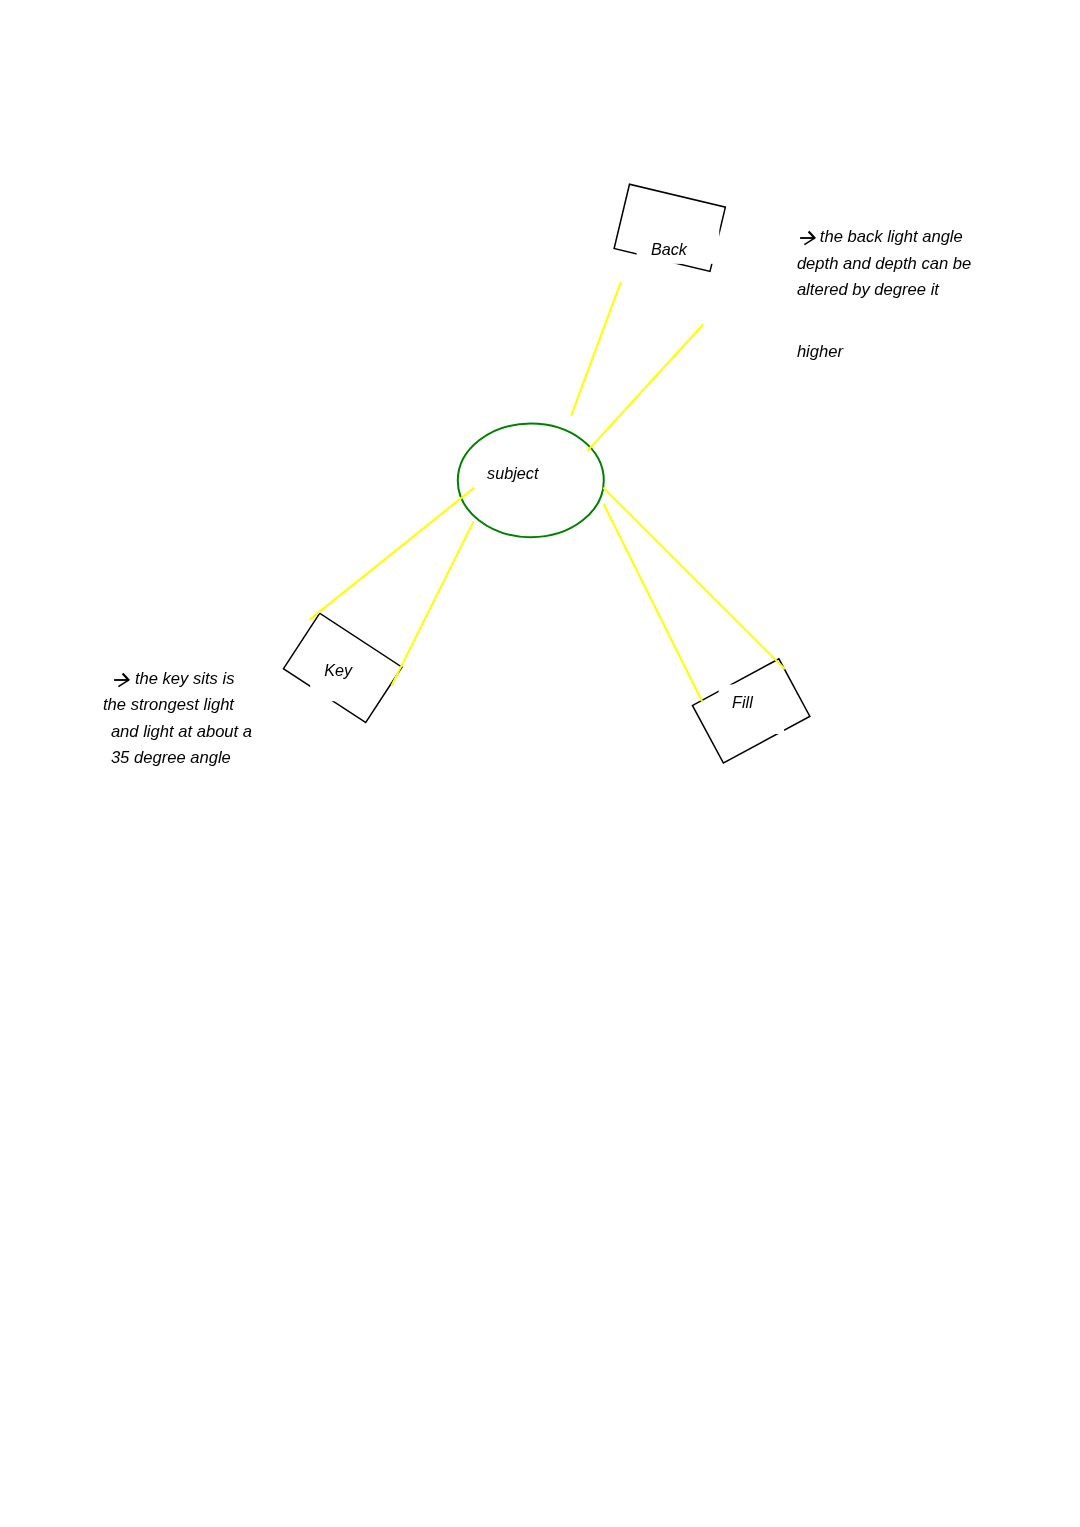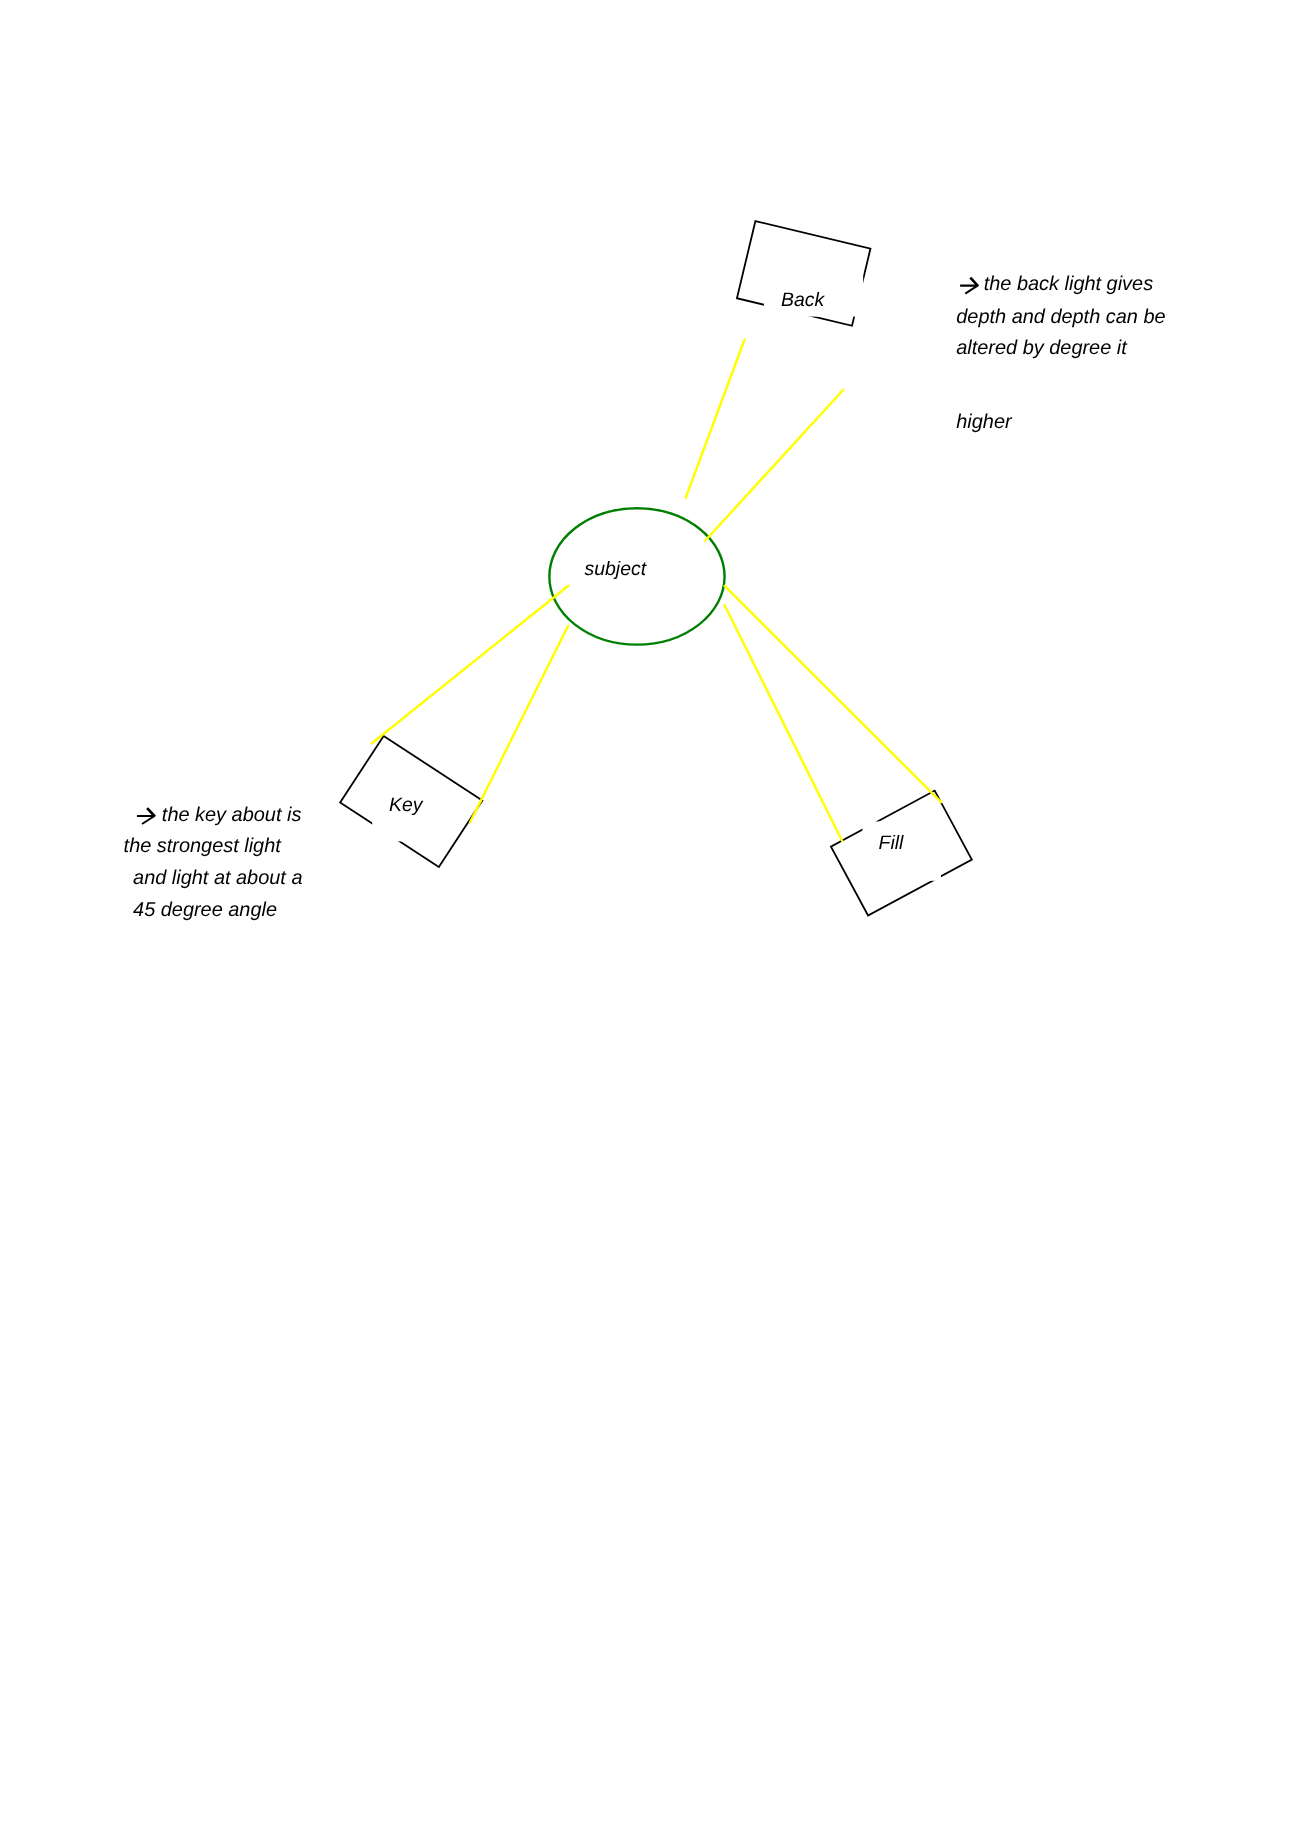--- a/index.html
+++ b/index.html
@@ -53,32 +53,32 @@
   </svg>
 
   <div class="note" id="note-back">
     <svg class="arw" viewBox="0 0 20 16" width="20" height="16" style="left: 799.95px; top: 230.1px;">
       <g fill="none" stroke="#000000" stroke-linecap="butt" stroke-linejoin="miter">
         <path d="M0.1 8 H14.3" stroke-width="1.85"></path>
         <path d="M8.6 1.4 L15.1 8.4" stroke-width="2.2"></path>
         <path d="M4.35 14.7 L15.0 7.8" stroke-width="1.55"></path>
       </g>
     </svg>
-    <div class="ln" style="left: 819.8px; top: 244.2px;"><span>the back light gives</span></div>
+    <div class="ln" style="left: 819.8px; top: 244.2px;"><span>the back light angle</span></div>
     <div class="ln" style="left: 796.9px; top: 270.75px;"><span>depth and depth can be</span></div>
     <div class="ln" style="left: 796.9px; top: 297.3px;"><span>altered by degree it</span></div>
     <div class="ln" style="left: 796.9px; top: 323.85px; margin-top: 38px;"><span>higher</span></div>
   </div>
 
   <div class="note" id="note-key">
     <svg class="arw" viewBox="0 0 20 16" width="20" height="16" style="left: 113.9px; top: 672px;">
       <g fill="none" stroke="#000000" stroke-linecap="butt" stroke-linejoin="miter">
         <path d="M0.1 8 H14.3" stroke-width="1.85"></path>
         <path d="M8.6 1.4 L15.1 8.4" stroke-width="2.2"></path>
         <path d="M4.35 14.7 L15.0 7.8" stroke-width="1.55"></path>
       </g>
     </svg>
-    <div class="ln" style="left: 134.9px; top: 685.7px;"><span>the key about is</span></div>
+    <div class="ln" style="left: 134.9px; top: 685.7px;"><span>the key sits is</span></div>
     <div class="ln" style="left: 103px; top: 712.25px;"><span>the strongest light</span></div>
     <div class="ln" style="left: 110.9px; top: 738.8px;"><span>and light at about a</span></div>
-    <div class="ln" style="left: 110.9px; top: 765.35px;"><span>45 degree angle</span></div>
+    <div class="ln" style="left: 110.9px; top: 765.35px;"><span>35 degree angle</span></div>
   </div>
 </div>
 
 </body></html>

